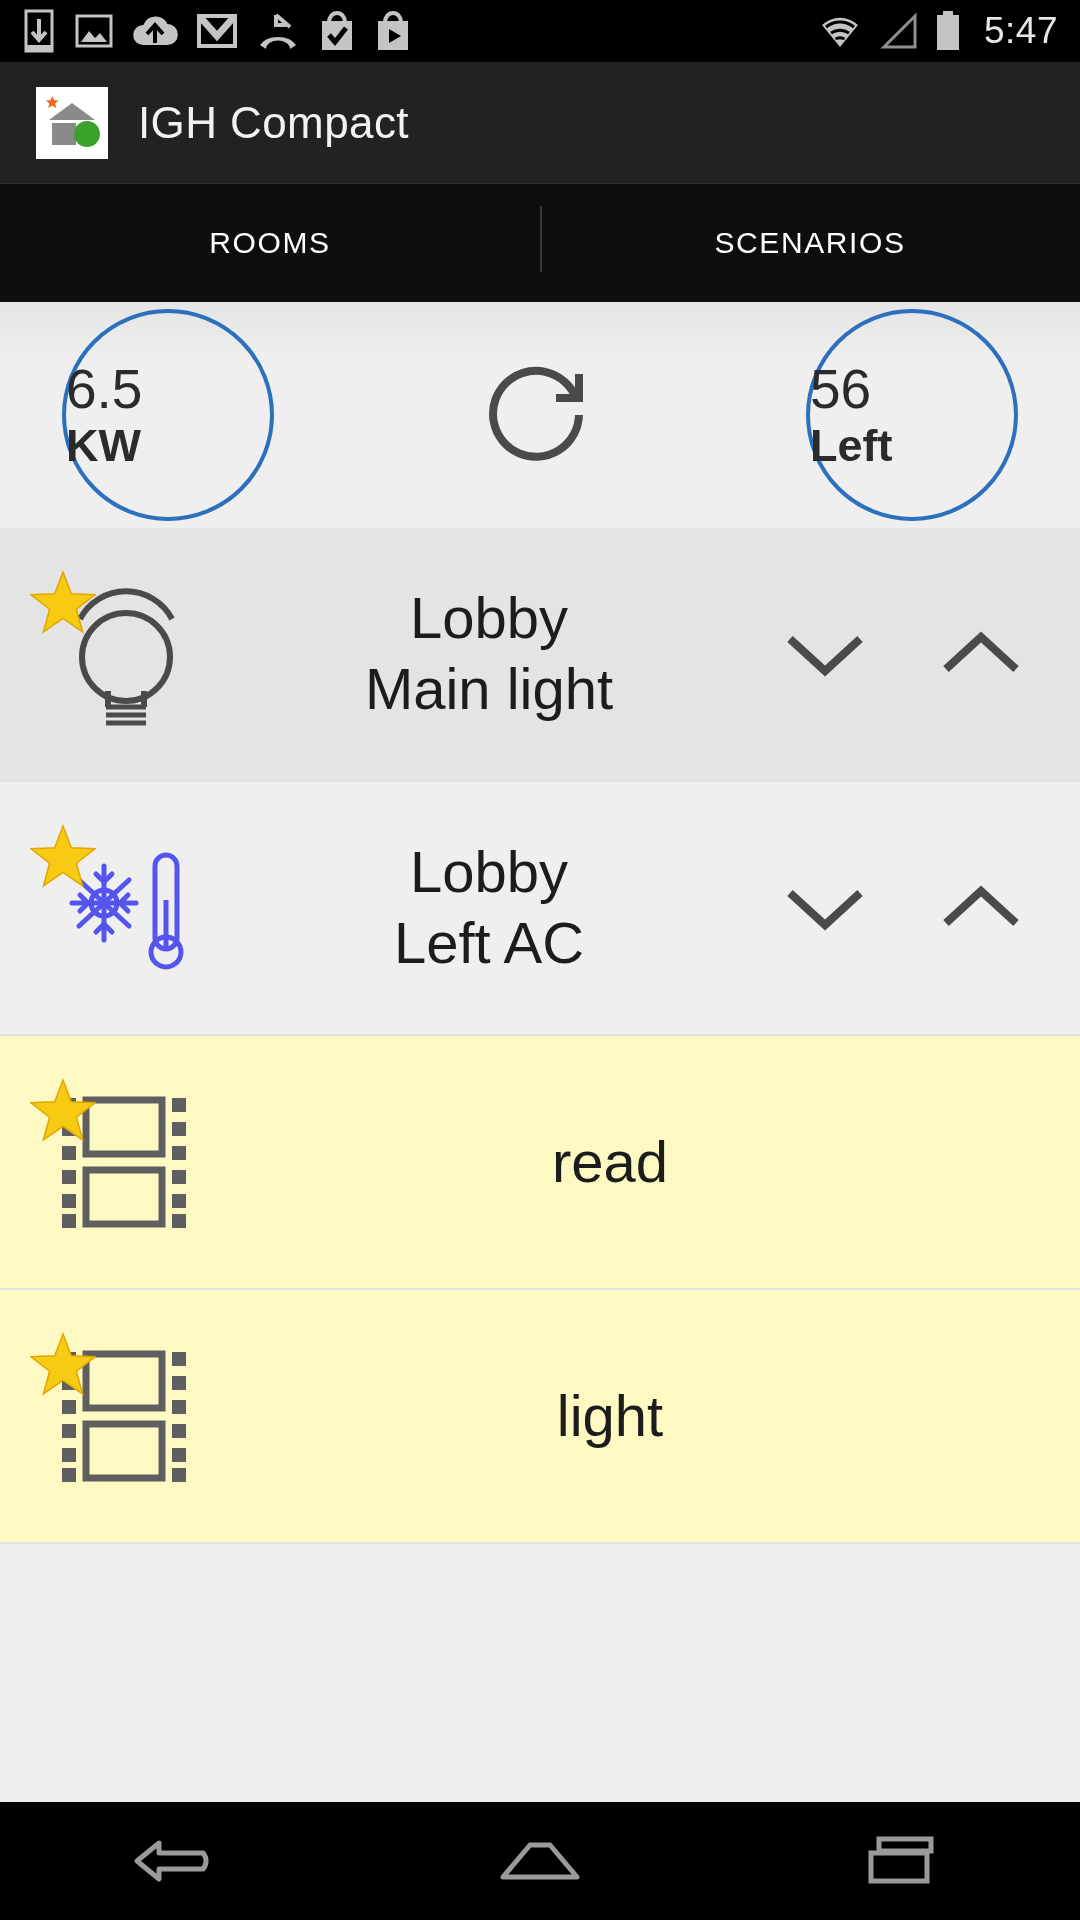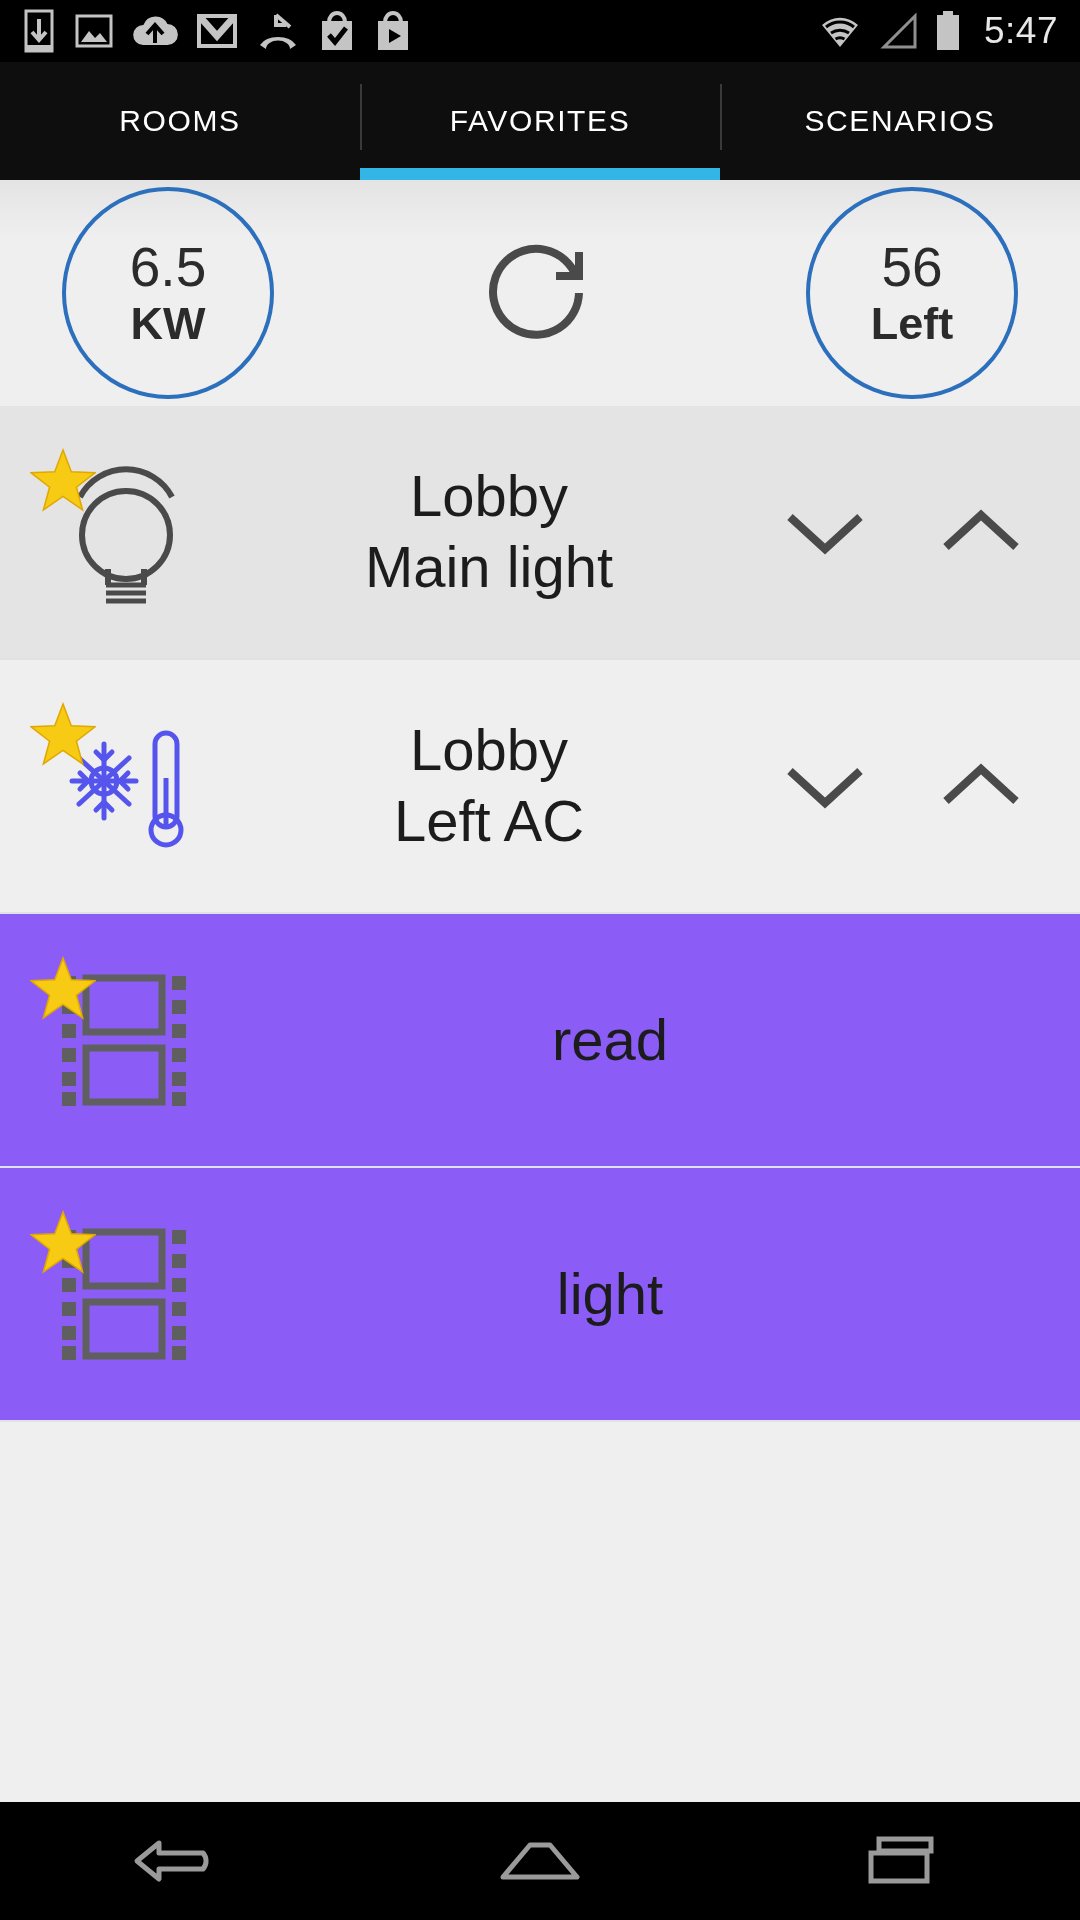--- a/index.html
+++ b/index.html
@@ -56,38 +56,38 @@
 
   
   .energy {
     flex:0 0 226px; background:linear-gradient(#e4e4e4 0%, #efefef 26%, #efefef 100%);
     display:flex; align-items:center; justify-content:space-between;
     padding:0 62px; position:relative;
   }
   .gauge {
     width:212px; height:212px; border-radius:50%;
     border:4px solid #2c6fbd; display:flex; flex-direction:column;
-    align-items:center; justify-content:center; color:#2b2b2b;
+    justify-content:center; color:#2b2b2b;
   }
   .gauge .v { font-size:55px; line-height:1.12; font-weight:400; }
   .gauge .u { font-size:45px; line-height:1.12; font-weight:700; }
   .refresh-btn {
     width:150px; height:150px; display:flex; align-items:center; justify-content:center;
     background:transparent; border:none;
   }
 
   
   .list { flex:1 1 auto; overflow:hidden; background:#efefef; }
   .row {
     height:254px; display:flex; align-items:center; position:relative;
     border-bottom:2px solid #e2e2e2; padding:0 26px;
   }
   .row.shade-a { background:#e4e4e4; }
   .row.shade-b { background:#efefef; }
-  .row.shade-c { background:#8b5cf6; }
+  .row.shade-c { background:#fef9c3; }
 
   .row-icon {
     width:200px; flex:0 0 200px; height:100%; position:relative;
     display:flex; align-items:center; justify-content:center;
   }
   .star {
     position:absolute; left:4px; top:42px; width:66px; height:66px;
   }
   .row-label {
     flex:1 1 auto; text-align:center; font-size:58px; color:#1c1c1c;
@@ -162,28 +162,36 @@
         <path d="M37 5 L37 36 L6 36 Z" fill="none" stroke="#8f8f8f" stroke-width="3"></path>
       </svg>
       <svg class="sb-ico" width="28" height="44" viewBox="0 0 28 44">
         <rect x="9" y="2" width="10" height="5" fill="#c4c4c4"></rect>
         <rect x="3" y="6" width="22" height="35" fill="#c4c4c4"></rect>
       </svg>
       <span class="sb-time">5:47</span>
     </div>
   </div>
 
+  <div class="actionbar">
+    <div class="app-icon">
+      <svg width="72" height="72" viewBox="0 0 72 72">
+        <rect x="0" y="0" width="72" height="72" fill="#ffffff"></rect>
+        <path d="M16 5 L18.6 11 L25 11.4 L20 15.6 L21.8 22 L16 18.2 L10.2 22 L12 15.6 L7 11.4 L13.4 11 Z" fill="#f4661e" transform="translate(-1,1) scale(0.72) translate(8,6)"></path>
+        <path d="M13 33 L36 16 L59 33 Z" fill="#8a8a8a"></path>
+        <rect x="16" y="36" width="24" height="22" fill="#8a8a8a"></rect>
+        <circle cx="51" cy="47" r="13" fill="#3aa22a"></circle>
+      </svg>
+    </div>
+    <div class="app-title">IGH Compact</div>
+  </div>
 
   <div class="tabbar">
     <div class="tab">
       <span>ROOMS</span>
-      <span class="indicator"></span>
-    </div>
-    <div class="tab active">
-      <span>FAVORITES</span>
       <span class="indicator"></span>
     </div>
     <div class="tab">
       <span>SCENARIOS</span>
       <span class="indicator"></span>
     </div>
   </div>
 
   <div class="energy">
     <div class="gauge">

